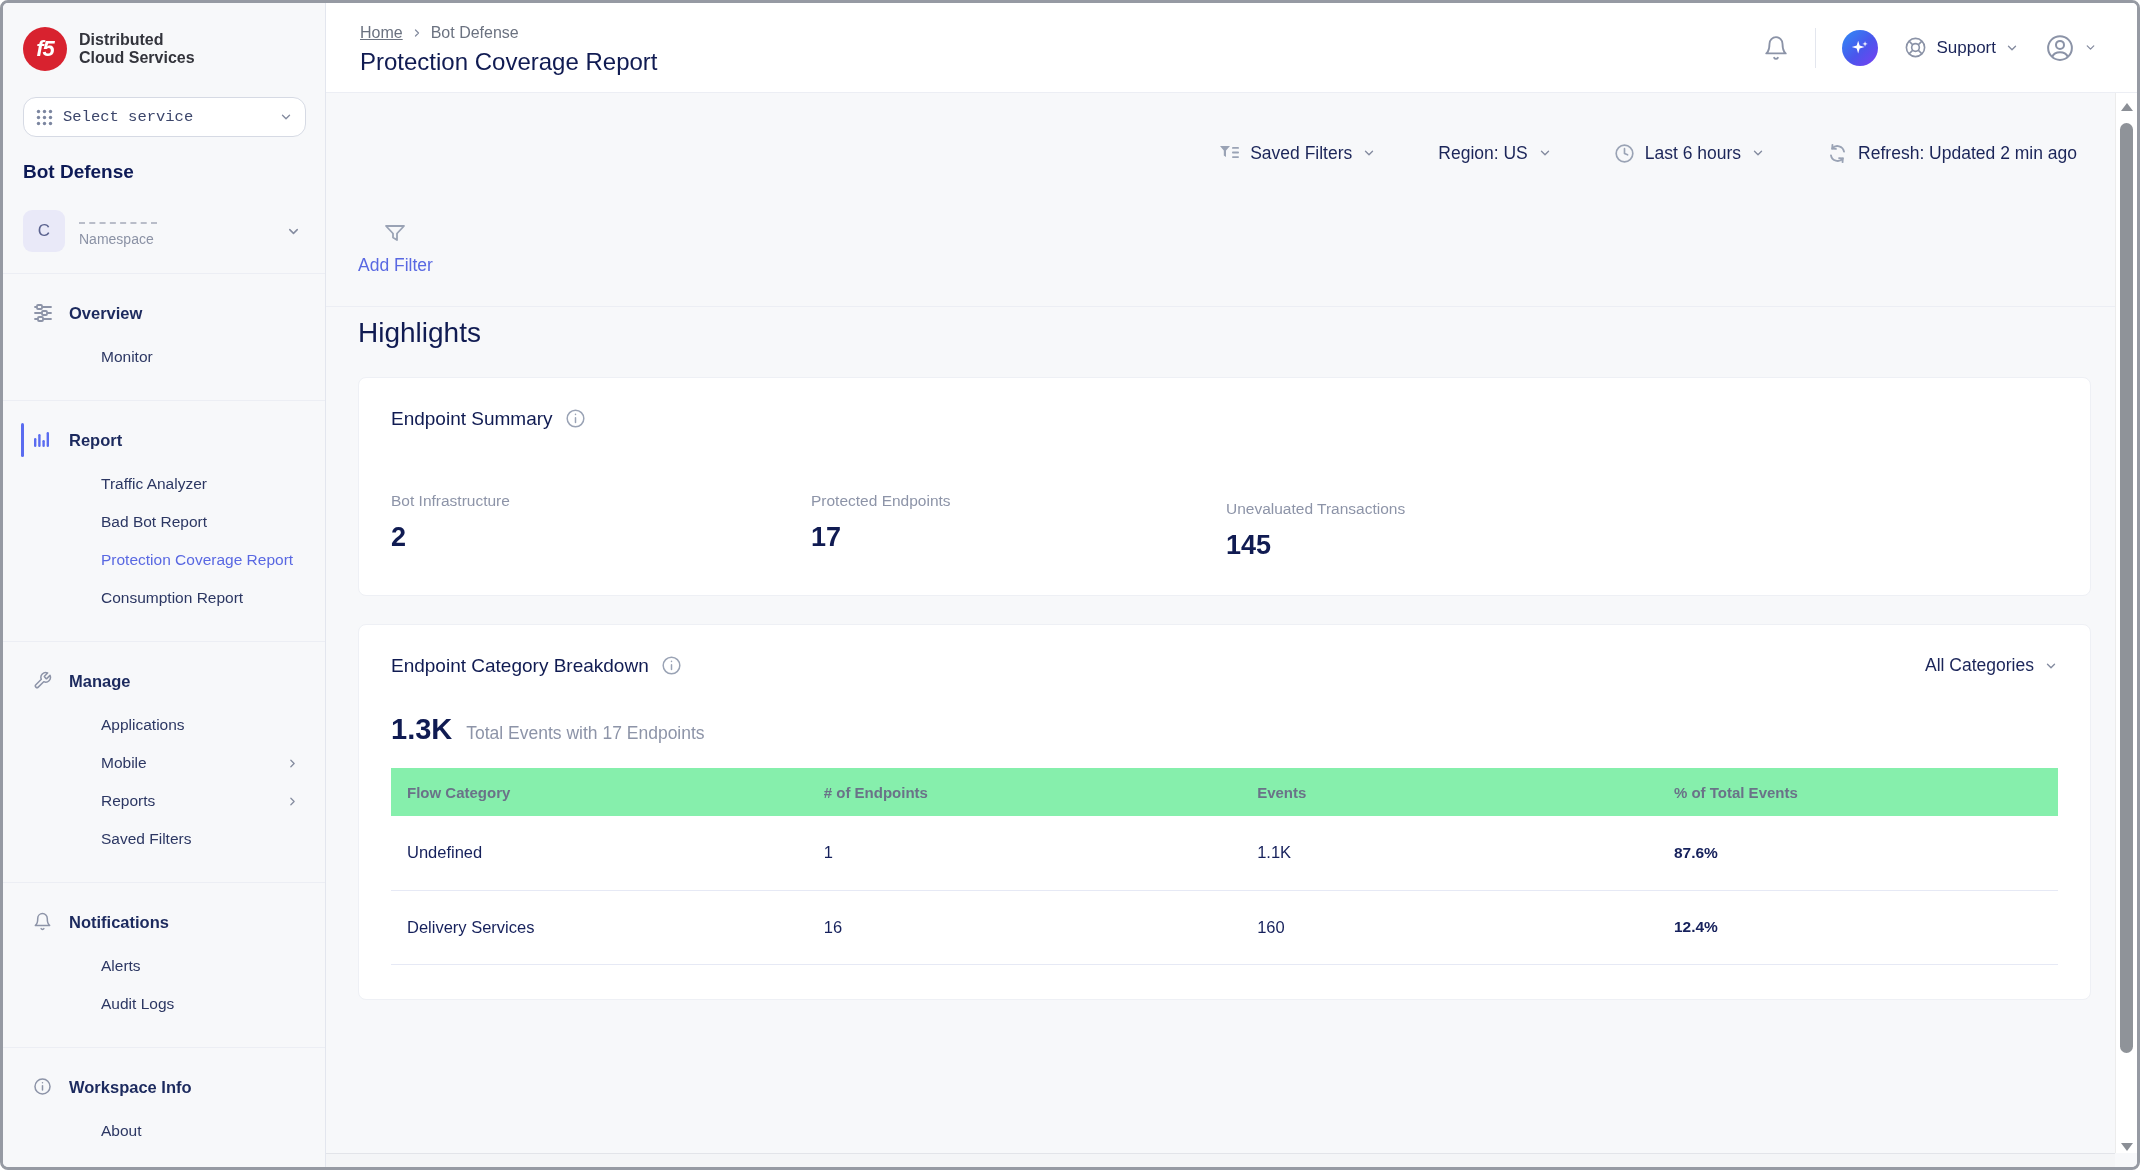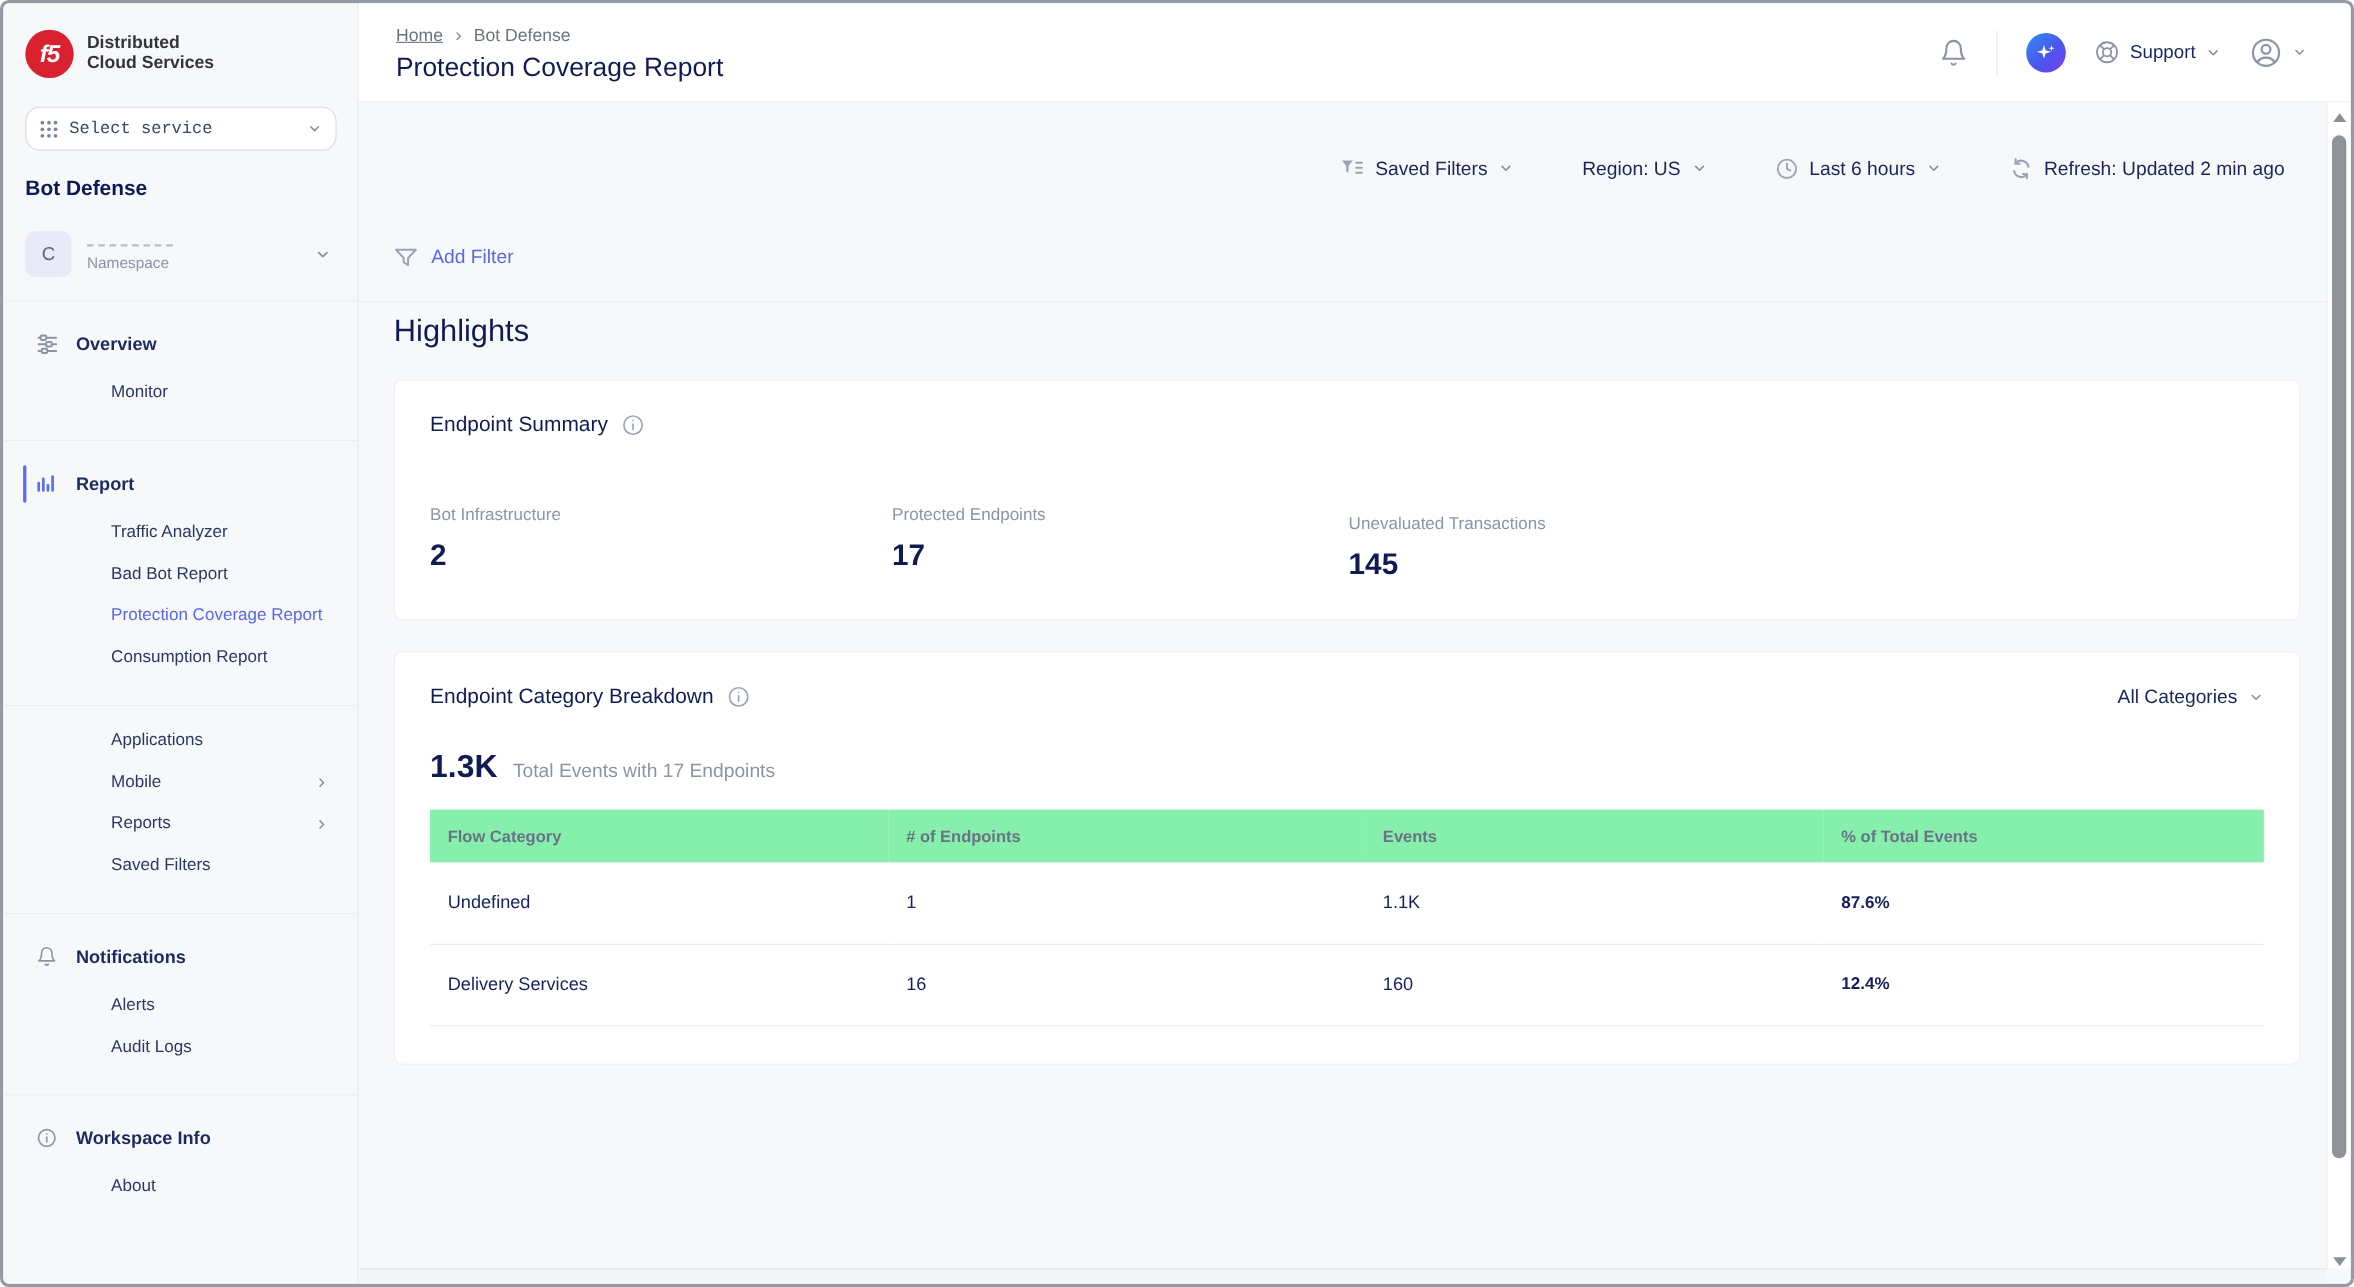--- a/index.html
+++ b/index.html
@@ -99,21 +99,21 @@
 
   .filters-row {
     display:flex; justify-content:flex-end; align-items:center; gap:62px;
     margin-top:42px; height:36px; padding-right:14px;
   }
   .filter-chip { display:flex; align-items:center; gap:10px; font-size:17.5px; color:#1b2559; cursor:pointer; }
   .filter-chip .ficon { color:#9aa3b5; display:flex; }
 
   .addfilter-row { margin-top:52px; display:flex; align-items:center; gap:12px; }
   .addfilter { display:flex; align-items:center; gap:12px; background:none; border:none; cursor:pointer;
-    font-size:17.5px; color:#5968e2; font-family:inherit; }
+    font-size:17.5px; color:#5968e2; font-family:inherit;flex-direction:column; }
   .addfilter .ficon { color:#9aa3b5; display:flex; }
 
   .hdivider { border-top:1px solid #eceef4; margin:30px -46px 0 -32px; }
 
   .section-title { margin-top:10px; font-size:28px; font-weight:400; color:#101b52; }
 
   .card {
     background:#fff; border:1px solid #eef0f5; border-radius:8px;
     margin-top:28px; padding:30px 32px 34px;
   }
@@ -271,20 +271,28 @@
           <span>Protection Coverage Report</span>
         </a>
         <a class="nav-item">
           <span>Consumption Report</span>
         </a>
       </div>
     </div>
     <div class="sdivider"></div>
 
     <div class="nav-section">
+      <div class="nav-head">
+        <span class="nav-icon">
+          <svg width="19" height="19" viewBox="0 0 24 24" fill="none" stroke="currentColor" stroke-width="1.9" stroke-linecap="round" stroke-linejoin="round">
+            <path d="M14.7 6.3a1 1 0 0 0 0 1.4l1.6 1.6a1 1 0 0 0 1.4 0l3.77-3.77a6 6 0 0 1-7.94 7.94l-6.91 6.91a2.12 2.12 0 0 1-3-3l6.91-6.91a6 6 0 0 1 7.94-7.94l-3.76 3.76z"></path>
+          </svg>
+        </span>
+        <span>Manage</span>
+      </div>
       <div class="nav-sub">
         <a class="nav-item">
           <span>Applications</span>
         </a>
         <a class="nav-item">
           <span>Mobile</span>
           <span class="chev-r">
             <svg width="13" height="13" viewBox="0 0 24 24" fill="none" stroke="currentColor" stroke-width="2.4" stroke-linecap="round" stroke-linejoin="round">
                 <polyline points="9 6 15 12 9 18"></polyline>
               </svg>

